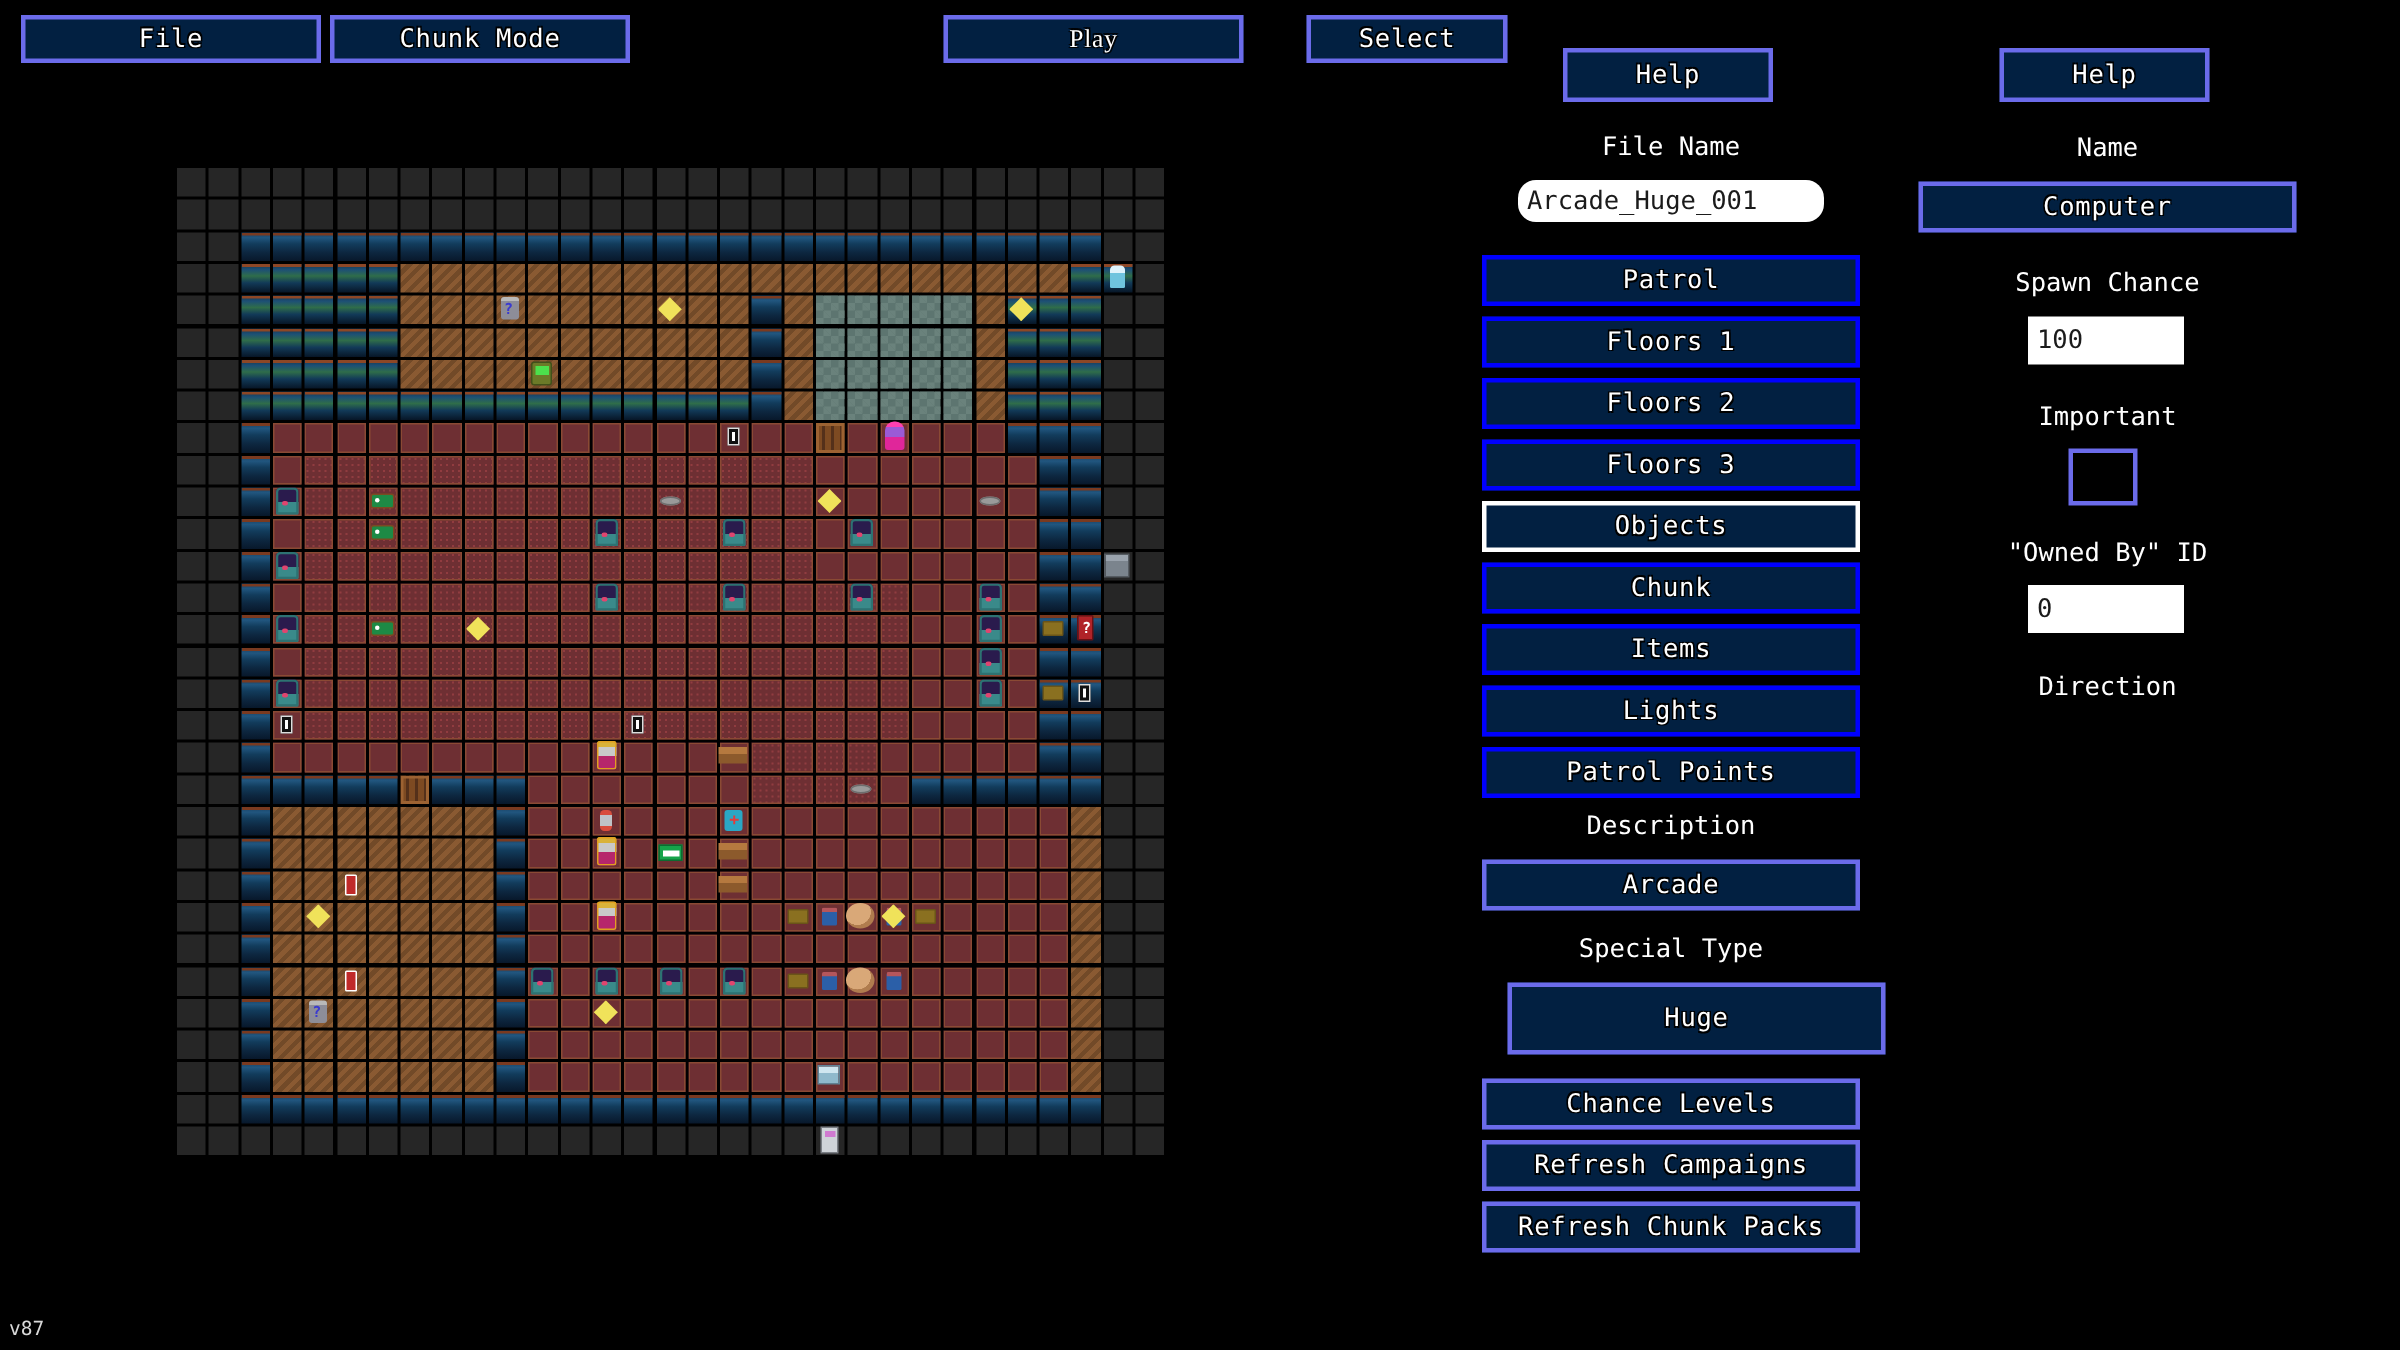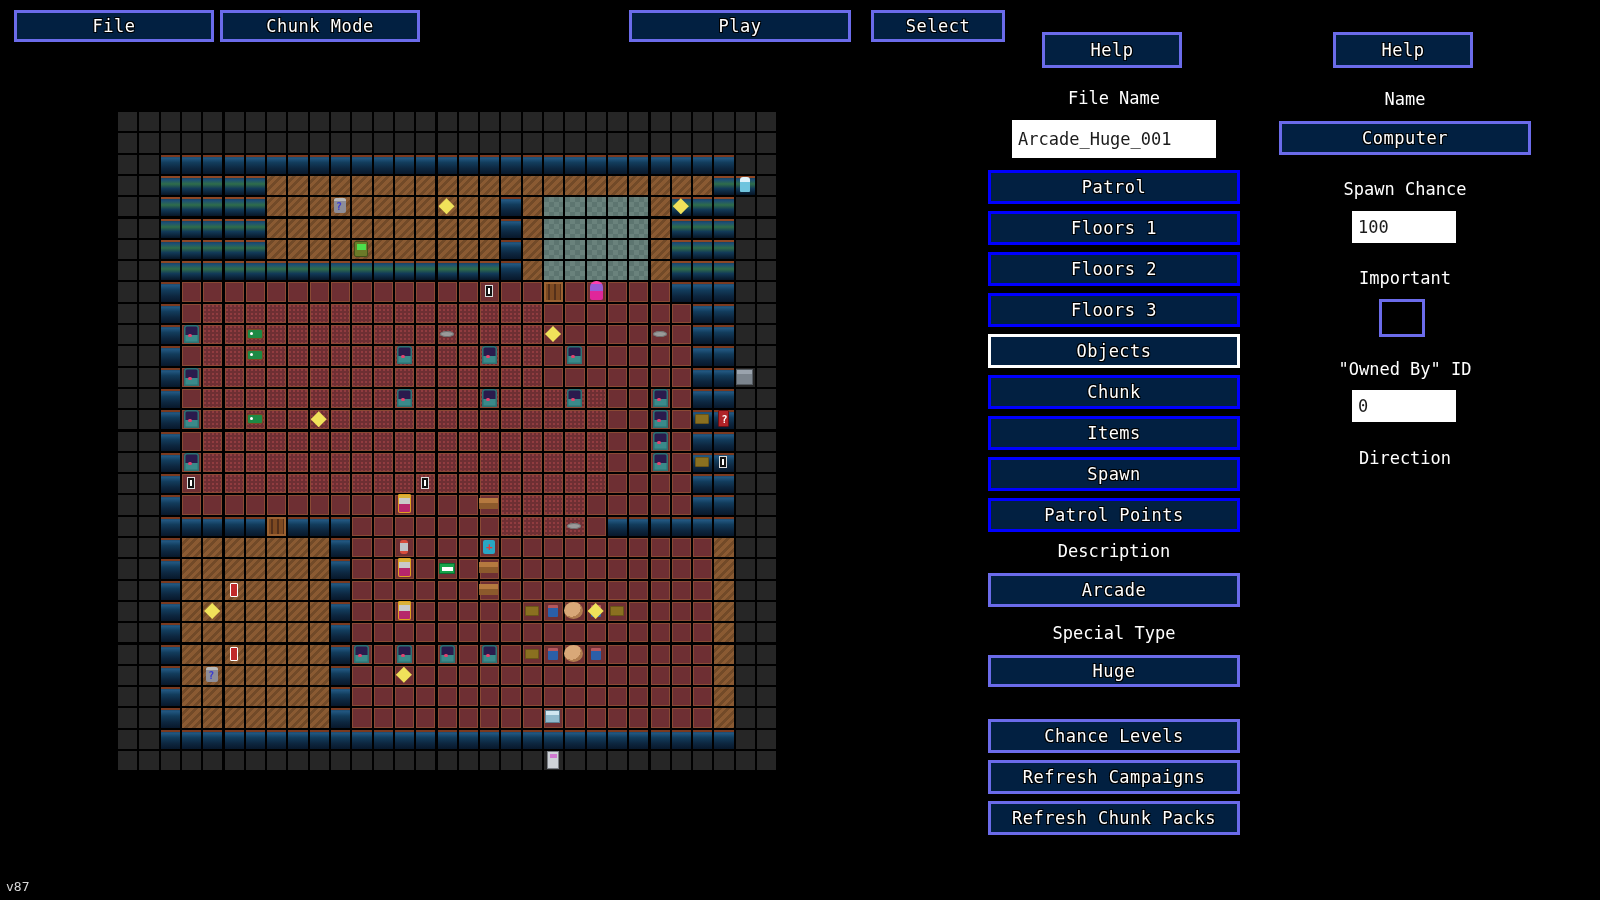--- a/index.html
+++ b/index.html
@@ -185,21 +185,21 @@
   }
 </style>
 </head>
 <body>
 
 <div id="root">
 
   <div id="toolbar">
       <div class="btn" style="left: 220px; width: 200px;">Chunk Mode</div>
       <div class="btn" style="left: 14px; width: 200px;">File</div>
-      <div class="btn" style="left: 629px; width: 222px;">Play</div>
+      <div class="btn" style="left: 629px; width: 200px; font-family: Liberation Serif, serif;">Play</div>
       <div class="btn" style="left: 871px; width: 134px;">Select</div>
     </div>
 
   <div id="mapwrap">
     <div id="mapgrid">
         <div class="cell t-void" style="left: 0px; top: 0px;">
           <div class="inner"></div>
         </div>
         <div class="cell t-void" style="left: 21.3px; top: 0px;">
           <div class="inner"></div>
@@ -3283,39 +3283,39 @@
           <div class="obj o-vend"></div>
         </div>
       </div>
   </div>
 
   <div id="panelMid">
     <div class="btn" id="midHelp" style="position:absolute;left:56px;top:32px;width:140px;height:36px;">Help</div>
 
     <div class="lbl" style="position:absolute;left:0;top:88px;width:256px;">File Name</div>
 
-    <div class="txtfield" style="position:absolute;left:26px;top:120px;width:204px;height:38px;">Arcade_Huge_001</div>
+    <div class="txtfield" style="position:absolute;left:26px;top:120px;width:204px;height:28px;border-radius:12px;">Arcade_Huge_001</div>
 
     <div id="catList" style="position:absolute;left:0;top:170px;width:256px;">
         <div class="btn pbtn blue" style="position: absolute; left: 2px; top: 0px;">Patrol</div>
         <div class="btn pbtn blue" style="position: absolute; left: 2px; top: 41px;">Floors 1</div>
         <div class="btn pbtn blue" style="position: absolute; left: 2px; top: 82px;">Floors 2</div>
         <div class="btn pbtn blue" style="position: absolute; left: 2px; top: 123px;">Floors 3</div>
         <div class="btn pbtn sel" style="position: absolute; left: 2px; top: 164px;">Objects</div>
         <div class="btn pbtn blue" style="position: absolute; left: 2px; top: 205px;">Chunk</div>
         <div class="btn pbtn blue" style="position: absolute; left: 2px; top: 246px;">Items</div>
-        <div class="btn pbtn blue" style="position: absolute; left: 2px; top: 287px;">Spawn</div>
+        <div class="btn pbtn blue" style="position: absolute; left: 2px; top: 287px;">Lights</div>
         <div class="btn pbtn blue" style="position: absolute; left: 2px; top: 328px;">Patrol Points</div>
       </div>
 
     <div class="lbl" style="position:absolute;left:0;top:541px;width:256px;">Description</div>
     <div class="btn" style="position:absolute;left:2px;top:573px;width:252px;height:34px;">Arcade</div>
 
     <div class="lbl" style="position:absolute;left:0;top:623px;width:256px;">Special Type</div>
-    <div class="btn" style="position:absolute;left:2px;top:655px;width:252px;height:32px;">Huge</div>
+    <div class="btn" style="position:absolute;left:19px;top:655px;width:252px;height:48px;">Huge</div>
 
     <div id="refreshList" style="position:absolute;left:0;top:719px;width:256px;">
         <div class="btn pbtn" style="position: absolute; left: 2px; top: 0px;">Chance Levels</div>
         <div class="btn pbtn" style="position: absolute; left: 2px; top: 41px;">Refresh Campaigns</div>
         <div class="btn pbtn" style="position: absolute; left: 2px; top: 82px;">Refresh Chunk Packs</div>
       </div>
   </div>
 
   <div id="panelRight">
     <div class="btn" id="rightHelp" style="position:absolute;left:56px;top:32px;width:140px;height:36px;">Help</div>

